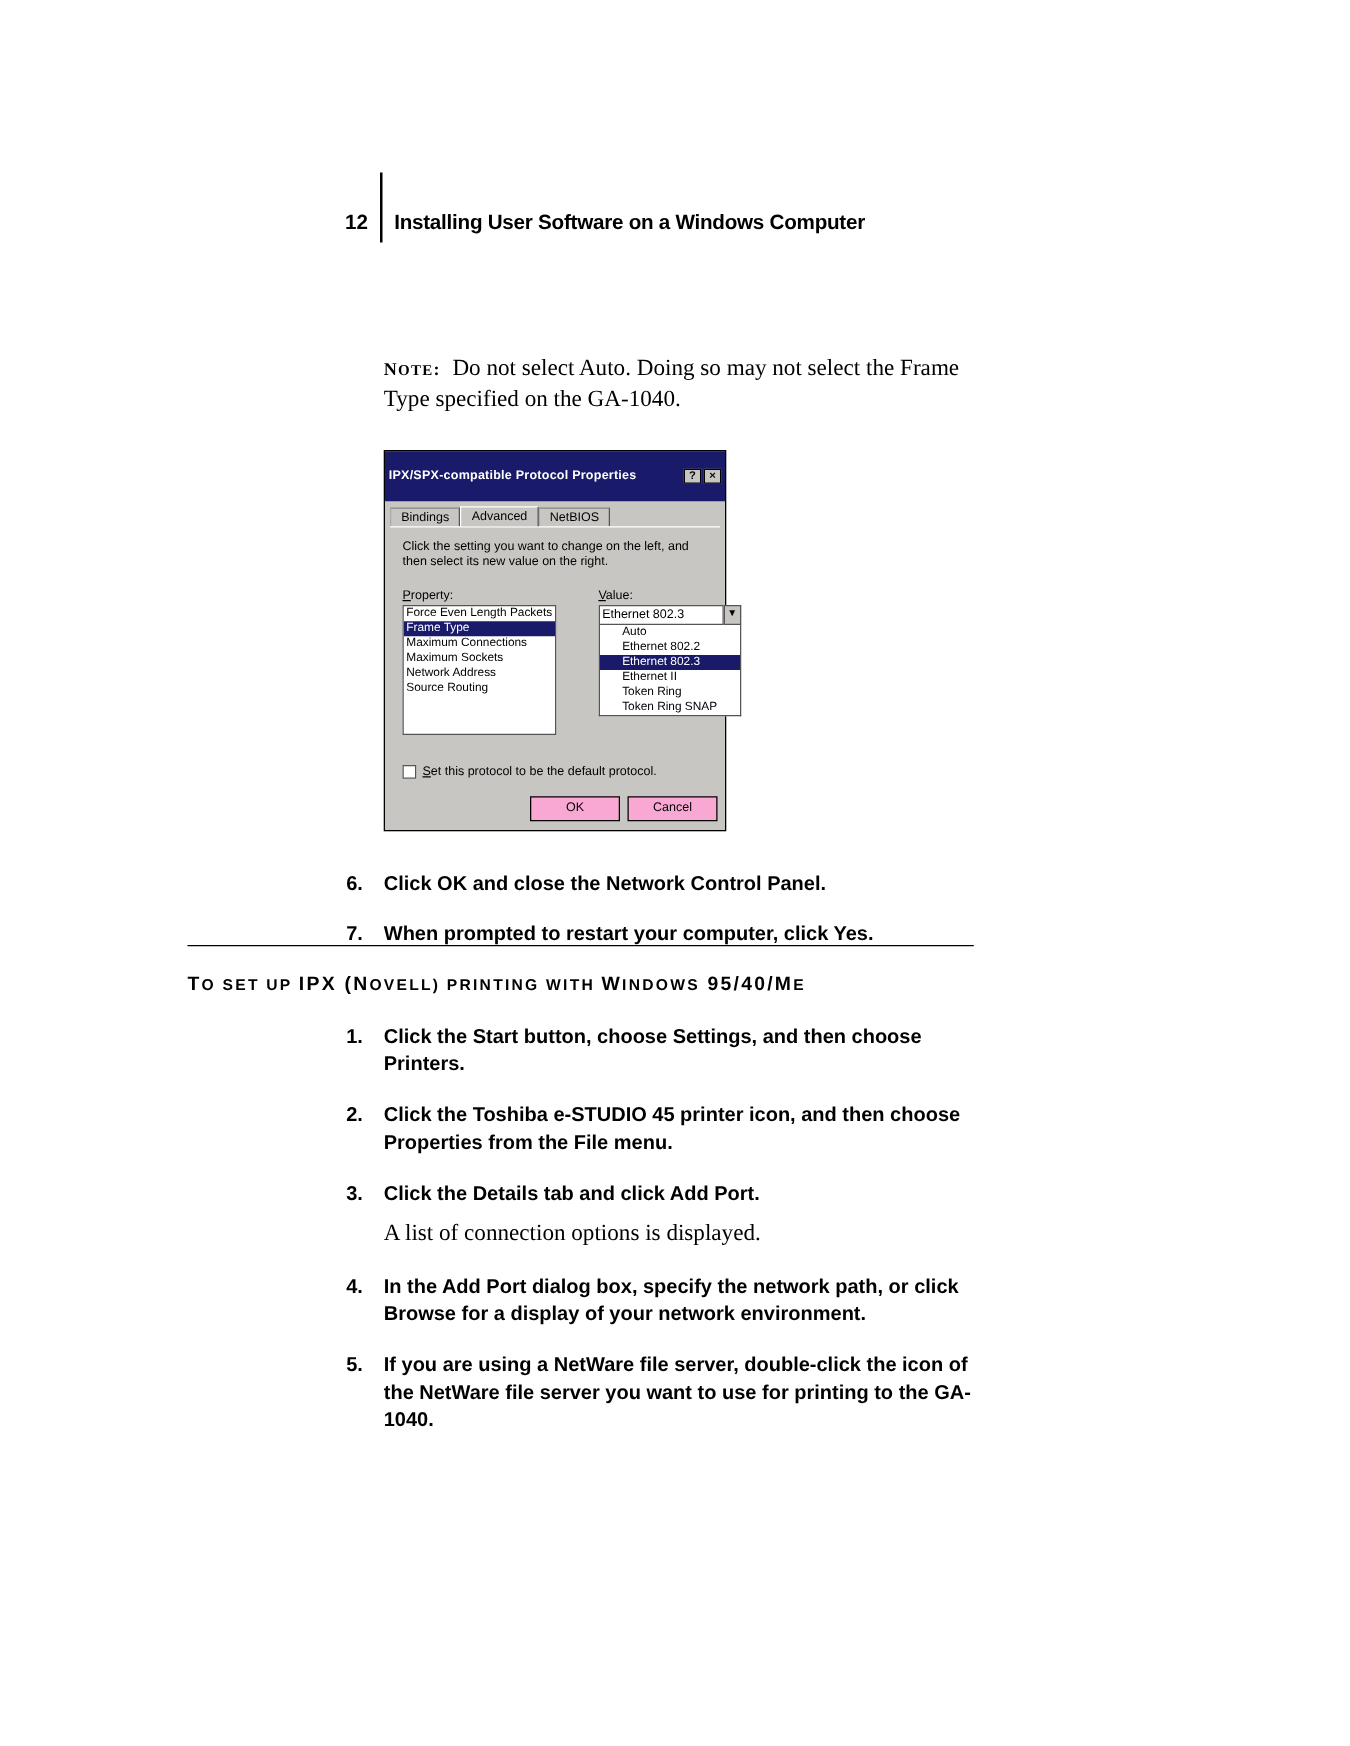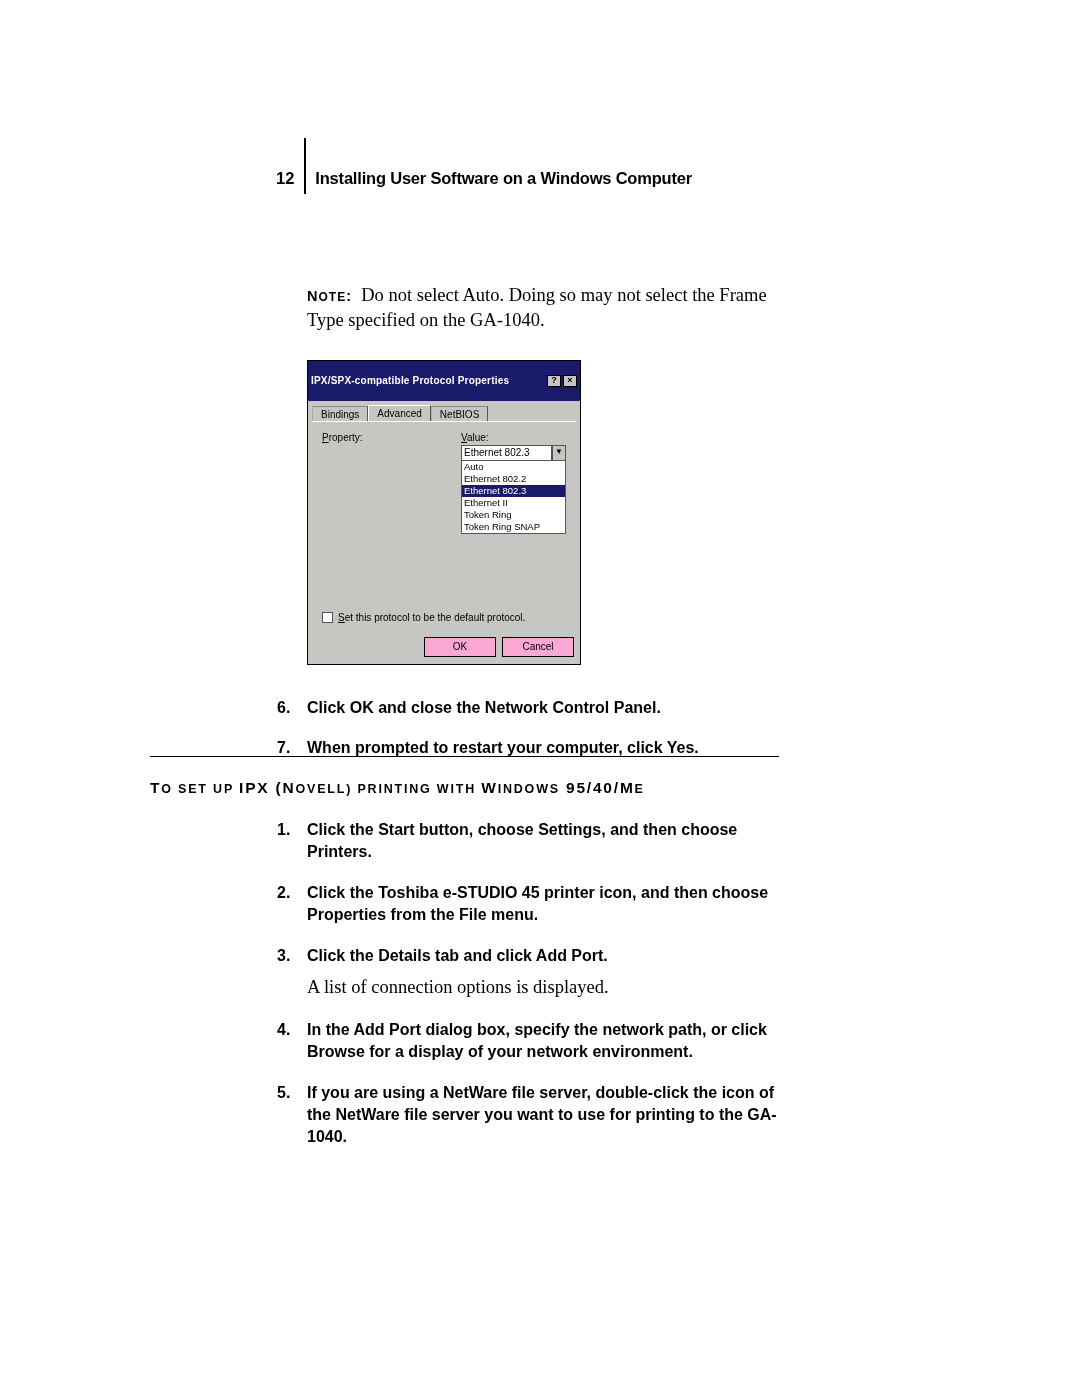--- a/index.html
+++ b/index.html
@@ -4,21 +4,21 @@
 <style>
 html,body{margin:0;padding:0;background:#fff;font-family:"Helvetica Neue",Arial,sans-serif;color:#000;}
 .page{width:964px;height:1397px;position:relative;box-sizing:border-box;padding:150px 140px 60px 150px;}
 .header{position:absolute;top:150px;left:276px;right:0;}
 .header-row{display:flex;align-items:center;}
 .page-number{font-weight:700;font-size:16.5px;padding-right:10px;}
 .header-title{font-weight:700;font-size:16.5px;letter-spacing:-0.2px;text-align:right;}
 .vrule{width:2px;height:56px;background:#000;margin:0 9px 0 0;position:relative;top:-12px;}
 .body{position:absolute;top:264px;left:307px;right:185px;}
 .note-para{font-family:Georgia,"Times New Roman",serif;font-size:18.5px;line-height:1.38;margin-bottom:26px;}
-.note-label{font-weight:700;font-size:14.5px;letter-spacing:1px;font-family:Liberation Sans, sans-serif;}
+.note-label{font-weight:700;font-size:14.5px;letter-spacing:1px;font-family:Liberation Serif, serif;}
 .note-label .small{font-size:12px;}
 .dialog-img{margin:0 0 32px 0;}
 .ol{list-style:none;padding:0;margin:0;}
 .ol li{position:relative;padding-left:0;margin-bottom:18px;font-weight:600;font-size:16px;line-height:1.4;}
 .ol li .num{position:absolute;left:-30px;font-weight:600;}
 .hrule{border:none;border-top:1.5px solid #000;margin:24px 0 22px 0;}
 .procedure-left{position:absolute;left:150px;right:185px;}
 .proc-title{font-weight:700;font-size:15.5px;letter-spacing:1.8px;margin-bottom:22px;}
 .proc-title .sc{font-size:12.5px;letter-spacing:1.8px;}
 .sub-body{font-family:Georgia,"Times New Roman",serif;font-size:18.5px;line-height:1.4;font-weight:400;margin-top:8px;}
@@ -39,21 +39,21 @@
 .col{flex:1;}
 .lbl{font-size:10px;margin-bottom:2px;}
 .lbl .ul{text-decoration:underline;}
 .listbox{background:#fff;border:1px solid #555;height:104px;box-sizing:border-box;font-size:9.5px;overflow:hidden;}
 .listbox .opt{padding:0 2px;white-space:nowrap;line-height:12px;}
 .listbox .sel{background:#1a1a6a;color:#fff;}
 .combo{display:flex;}
 .combo-field{flex:1;background:#fff;border:1px solid #555;height:16px;box-sizing:border-box;padding:0 2px;font-size:10px;line-height:14px;}
 .combo-btn{width:14px;height:16px;background:#c8c6c2;border:1px solid #555;box-sizing:border-box;text-align:center;line-height:11px;font-size:8px;}
 .drop{background:#fff;border:1px solid #555;border-top:none;font-size:9.5px;}
-.drop .opt{padding:0 2px;line-height:12px;white-space:nowrap;}
+.drop .opt{padding:0 18px;line-height:12px;white-space:nowrap;}
 .drop .sel{background:#1a1a6a;color:#fff;}
 .chk-row{position:absolute;bottom:8px;left:10px;display:flex;align-items:center;gap:5px;font-size:10px;}
 .chk{width:11px;height:11px;background:#fff;border:1px solid #555;box-sizing:border-box;}
 .dlg-footer{display:flex;justify-content:flex-end;gap:6px;padding:6px 6px 7px 6px;}
 .win-btn{width:72px;height:20px;background:#f9a8d4;border:1px solid #000;box-sizing:border-box;text-align:center;line-height:17px;font-size:10px;}
 </style>
 </head>
 <body>
 
 <div class="page">
@@ -80,23 +80,32 @@
             <span class="tb-btn">?</span>
             <span class="tb-btn">×</span>
           </span>
         </div>
         <div class="tabs">
           <div class="tab inactive">Bindings</div>
           <div class="tab active">Advanced</div>
           <div class="tab inactive">NetBIOS</div>
         </div>
         <div class="dlg-inner">
+          <div class="instr">Click the setting you want to change on the left, and then select its new value on the right.</div>
           <div class="cols">
             <div class="col">
               <div class="lbl"><span class="ul">P</span><span>roperty:</span></div>
+              <div class="listbox">
+                <div class="opt">Force Even Length Packets</div>
+                <div class="opt sel">Frame Type</div>
+                <div class="opt">Maximum Connections</div>
+                <div class="opt">Maximum Sockets</div>
+                <div class="opt">Network Address</div>
+                <div class="opt">Source Routing</div>
+              </div>
             </div>
             <div class="col">
               <div class="lbl"><span class="ul">V</span><span>alue:</span></div>
               <div class="combo">
                 <div class="combo-field">Ethernet 802.3</div>
                 <div class="combo-btn">▼</div>
               </div>
               <div class="drop">
                 <div class="opt">Auto</div>
                 <div class="opt">Ethernet 802.2</div>

